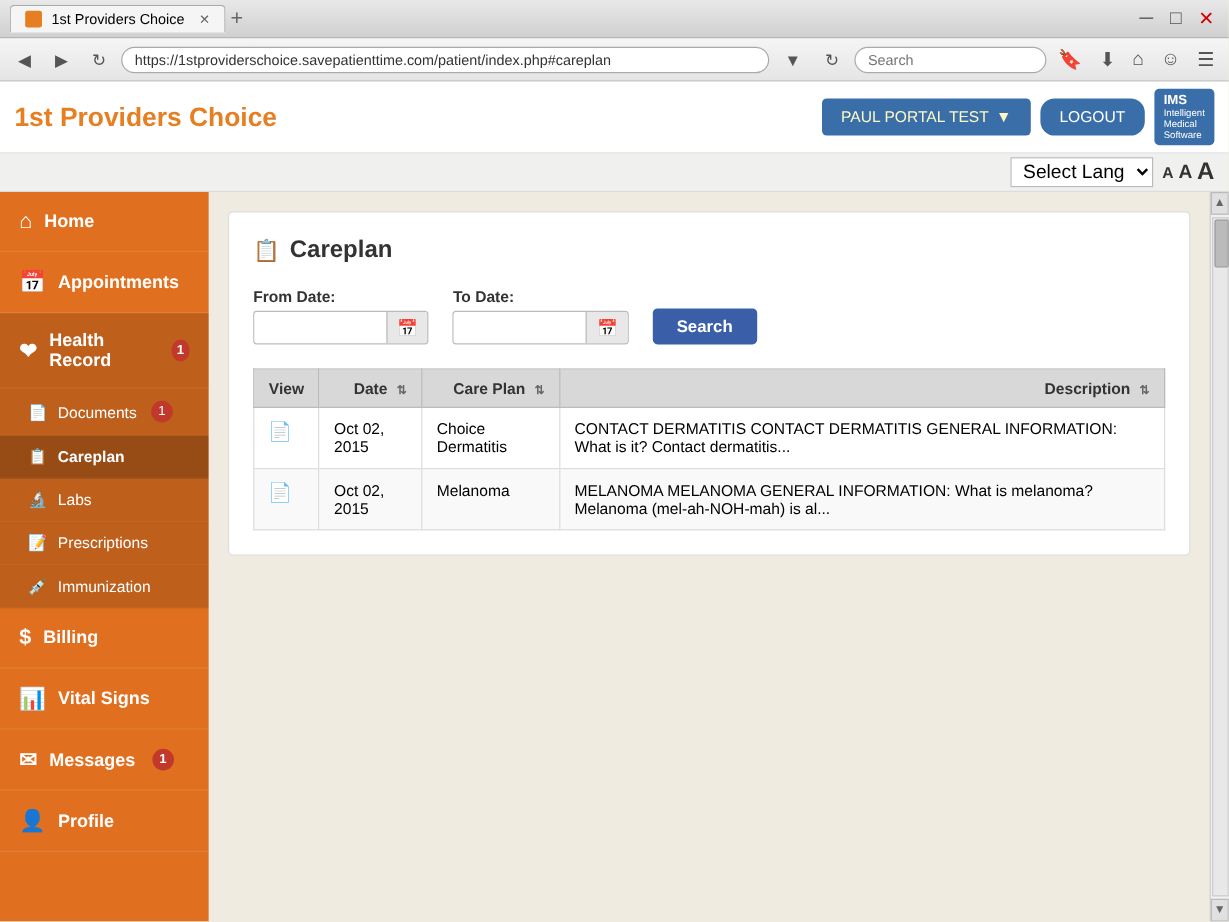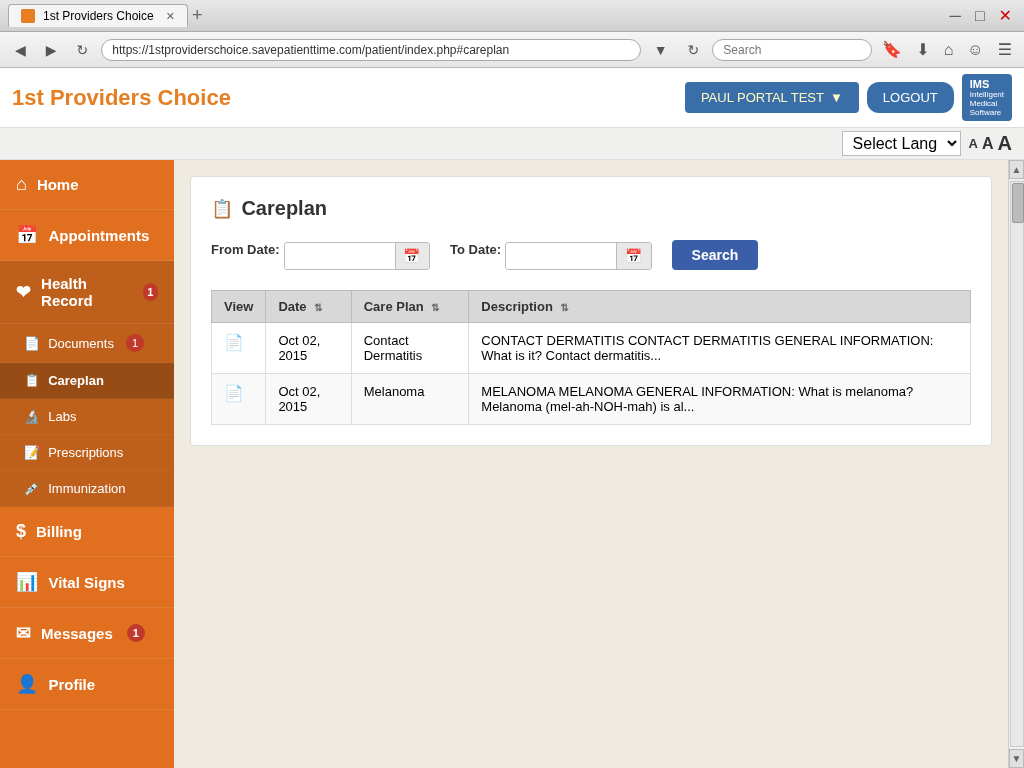--- a/index.html
+++ b/index.html
@@ -227,21 +227,21 @@
     }
     .panel-icon { font-size: 18px; color: #555; }
 
     
     .form-row {
       display: flex;
       align-items: flex-end;
       gap: 20px;
       margin-bottom: 20px;
     }
-    .form-group { display: flex; flex-direction: row; gap: 4px; }
+    .form-group { display: flex; flex-direction: column; gap: 4px; }
     .form-label { font-size: 13px; color: #333; font-weight: bold; }
     .date-input-wrap {
       display: flex;
       align-items: center;
       border: 1px solid #bbb;
       border-radius: 3px;
       overflow: hidden;
       background: white;
     }
     .date-input {
@@ -272,21 +272,21 @@
 
     
     .data-table {
       width: 100%;
       border-collapse: collapse;
       font-size: 13px;
     }
     .data-table th {
       background: #d8d8d8;
       padding: 8px 12px;
-      text-align: left;
+      text-align: right;
       border: 1px solid #bbb;
       font-weight: bold;
       color: #333;
     }
     .data-table td {
       padding: 10px 12px;
       border: 1px solid #ddd;
       vertical-align: top;
     }
     .data-table tr:nth-child(even) td { background: #f9f9f9; }
@@ -493,21 +493,21 @@
             <th>
               <span>Description</span>
               <span class="sort-icon">⇅</span>
             </th>
           </tr>
         </thead>
         <tbody id="table-body">
         <tr>
       <td><span class="view-icon">📄</span></td>
       <td>Oct 02, 2015</td>
-      <td>Contact Dermatitis</td>
+      <td>Choice Dermatitis</td>
       <td>CONTACT DERMATITIS CONTACT DERMATITIS GENERAL INFORMATION: What is it? Contact dermatitis...</td>
     </tr>
             <tr>
       <td><span class="view-icon">📄</span></td>
       <td>Oct 02, 2015</td>
       <td>Melanoma</td>
       <td>MELANOMA MELANOMA GENERAL INFORMATION: What is melanoma? Melanoma (mel-ah-NOH-mah) is al...</td>
     </tr>
           </tbody>
       </table>

